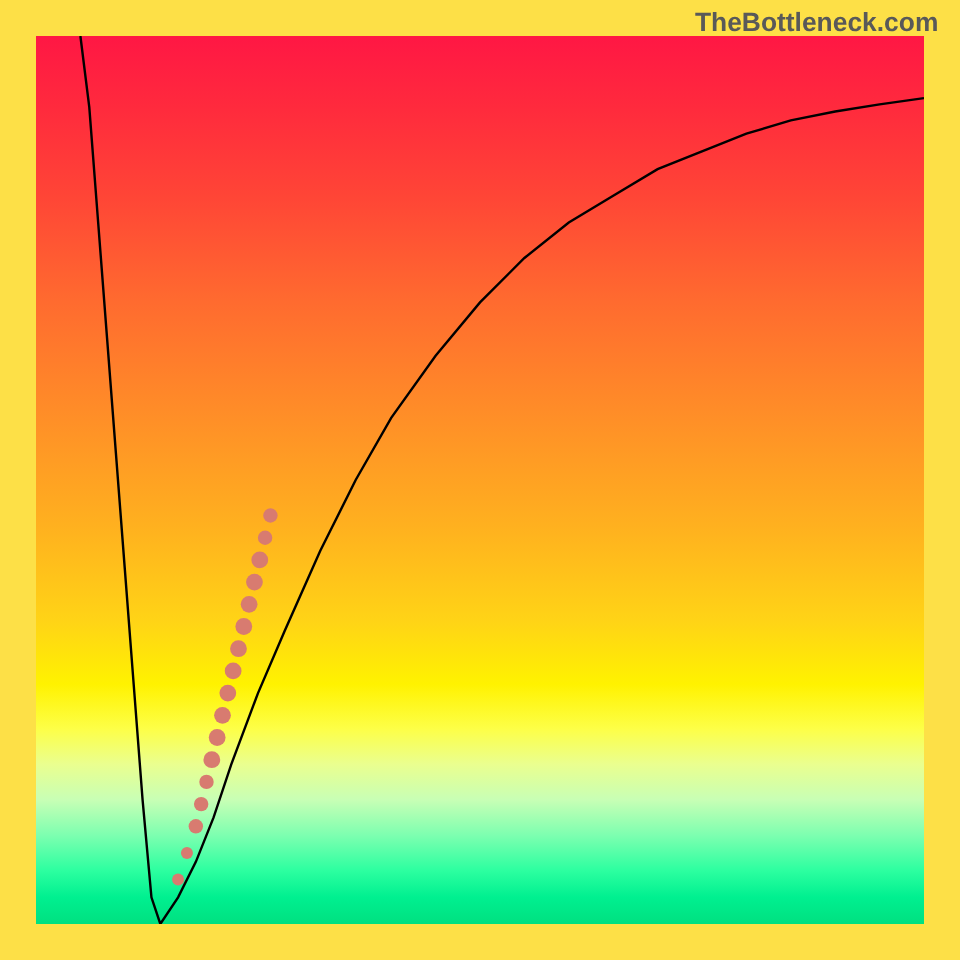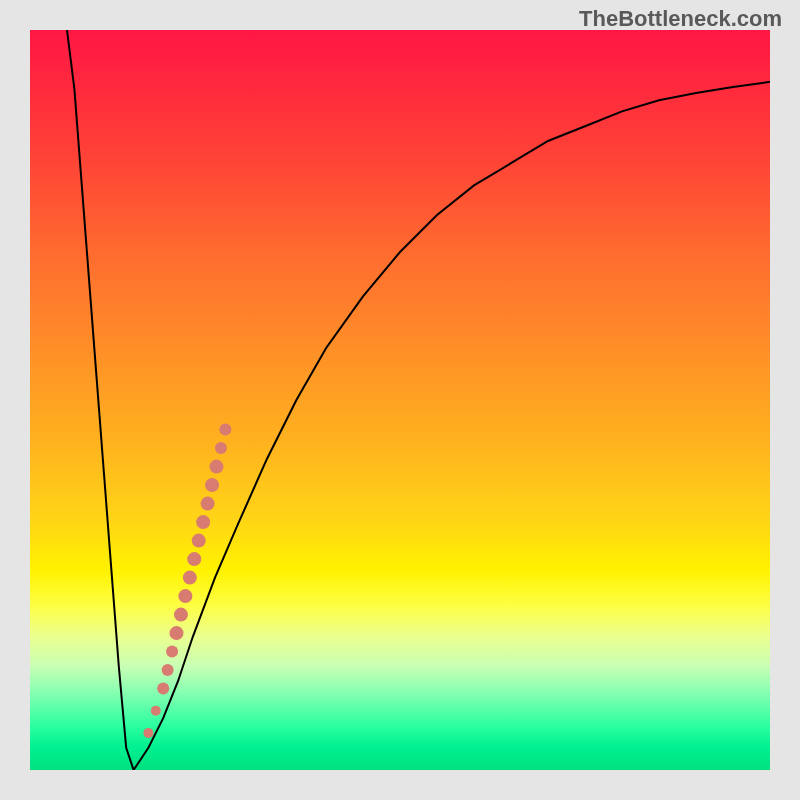--- a/index.html
+++ b/index.html
@@ -7,21 +7,21 @@
     padding: 0;
     background: #000;
     width: 800px;
     height: 800px;
     position: relative;
     font-family: Arial, sans-serif;
   }
   .outer-frame {
     width: 800px;
     height: 800px;
-    background: #e5e5e5;
+    background: #fde047;
     position: relative;
   }
   .watermark {
     position: absolute;
     top: 6px;
     right: 18px;
     color: #595959;
     font-size: 22px;
     font-weight: 600;
     z-index: 10;

